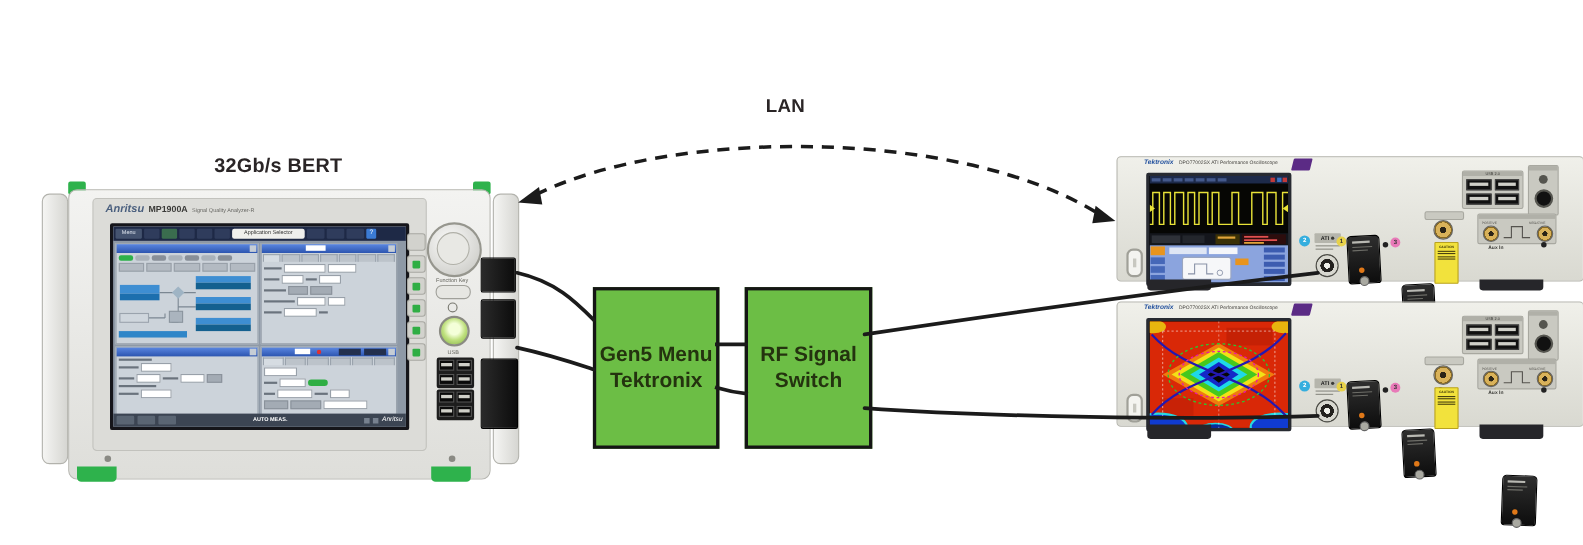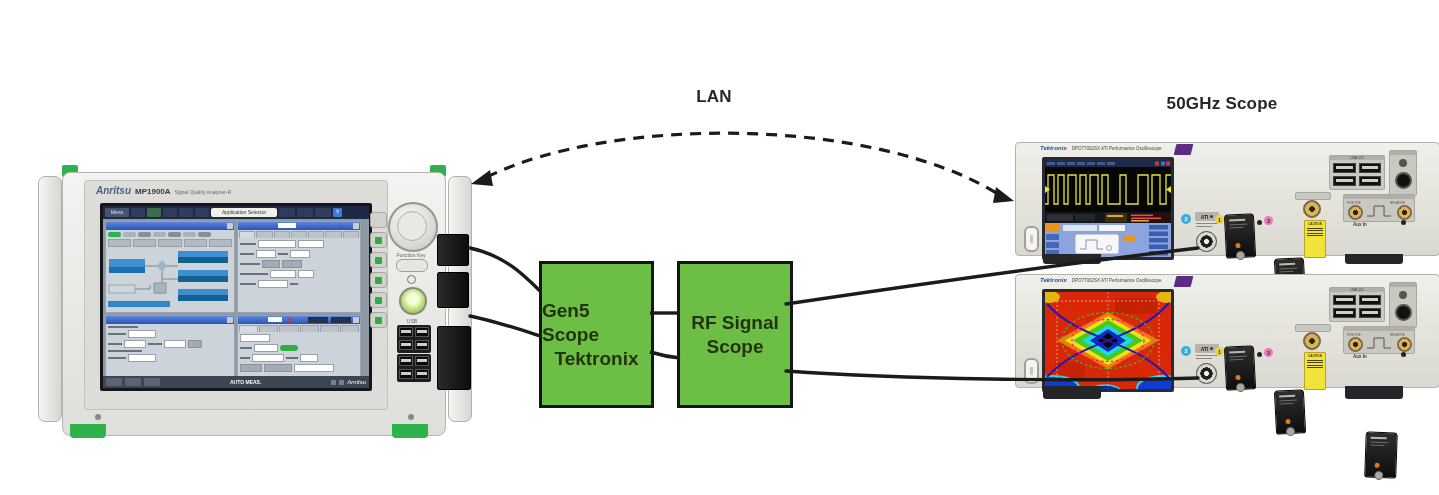--- a/index.html
+++ b/index.html
@@ -62,22 +62,22 @@
   .platestrip{background:#b0b0a8;height:4px}
   .goldc{border-radius:50%;background:radial-gradient(circle,#2b2417 0 25%,#d9b25a 26% 60%,#8a6a20 61%);border:1px solid #666}
   .microtxt{font-size:3px;color:#55534e;white-space:nowrap}
   #wires{position:absolute;left:0;top:0;z-index:50;pointer-events:none}
 </style>
 </head>
 <body>
 
 <div id="canvas">
 
+  <div class="abs dlabel" style="left:133px;top:140px;width:240px">32Gb/s BERT</div>
   <div class="abs dlabel" style="left:664px;top:87px;width:100px;font-size:17px">LAN</div>
-  <div class="abs dlabel" style="left:1122px;top:94px;width:200px;font-size:17px">50GHz Scope</div>
 
   <div class="abs" style="left:0;top:0;width:500px;height:495px">
     <div class="abs handle" style="left:38px;top:176px;width:22px;height:244px"></div>
     <div class="abs handle" style="left:448px;top:176px;width:22px;height:244px"></div>
     <div class="abs gcap" style="left:62px;top:165px;width:16px;height:12px"></div>
     <div class="abs gcap" style="left:430px;top:165px;width:16px;height:12px"></div>
 
     <div class="abs bertbody" style="left:62px;top:172px;width:382px;height:262px"></div>
 
     <div class="abs blackmod" style="left:437px;top:234px;width:30px;height:30px"></div>
@@ -308,26 +308,26 @@
         <div class="usbslot"></div>
     </div>
 
     <div class="abs" style="left:95px;top:414px;width:6px;height:6px;border-radius:50%;background:#8a8a84"></div>
     <div class="abs" style="left:408px;top:414px;width:6px;height:6px;border-radius:50%;background:#8a8a84"></div>
     <div class="abs" style="left:70px;top:424px;width:36px;height:14px;background:#2eb24c;border-radius:0 0 4px 4px"></div>
     <div class="abs" style="left:392px;top:424px;width:36px;height:14px;background:#2eb24c;border-radius:0 0 4px 4px"></div>
   </div>
 
   <div class="abs gbox" style="left:539px;top:261px;width:109px;height:141px">
-    <span>Gen5 Scope</span>
+    <span>Gen5 Menu</span>
     <span>Tektronix</span>
   </div>
   <div class="abs gbox" style="left:677px;top:261px;width:110px;height:141px">
     <span>RF Signal</span>
-    <span>Scope</span>
+    <span>Switch</span>
   </div>
 
   <div class="abs" style="left:1015px;top:142px;width:424px;height:126px">
     <div class="scopebody abs" style="left:0;top:0;width:423px;height:112px"></div>
     <div class="abs" style="left:25px;top:3px;display:flex;gap:5px;align-items:baseline">
       <span class="tekbrand">Tektronix</span>
       <span class="tekmodel">DPO77002SX ATI Performance Oscilloscope</span>
     </div>
     <div class="abs badge" style="left:160px;top:2px;width:17px;height:11px"></div>
     <div class="abs poweroval" style="left:9px;top:84px;width:11px;height:22px">

